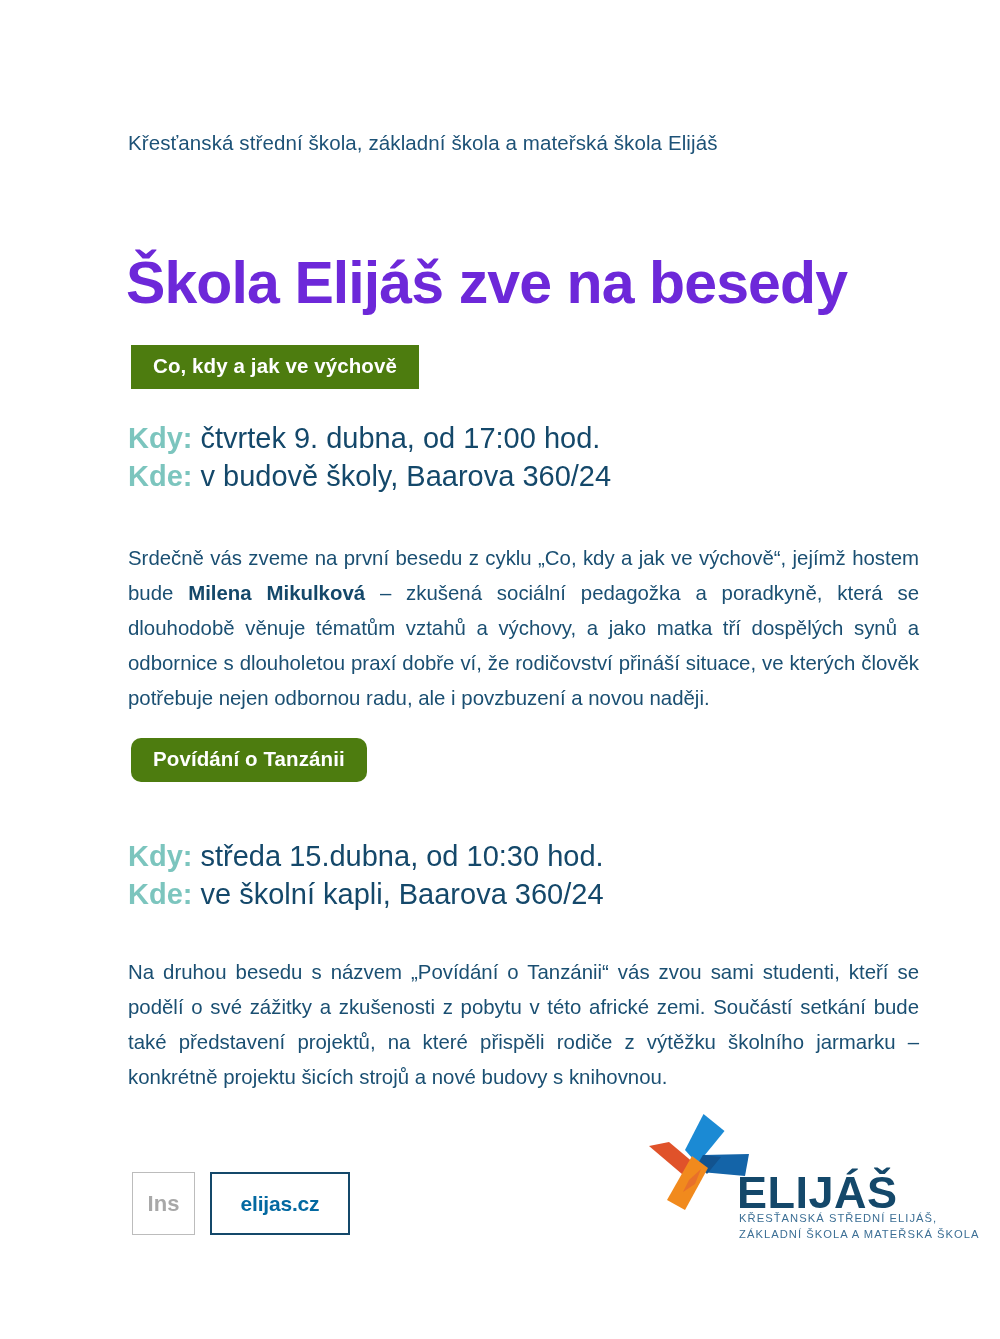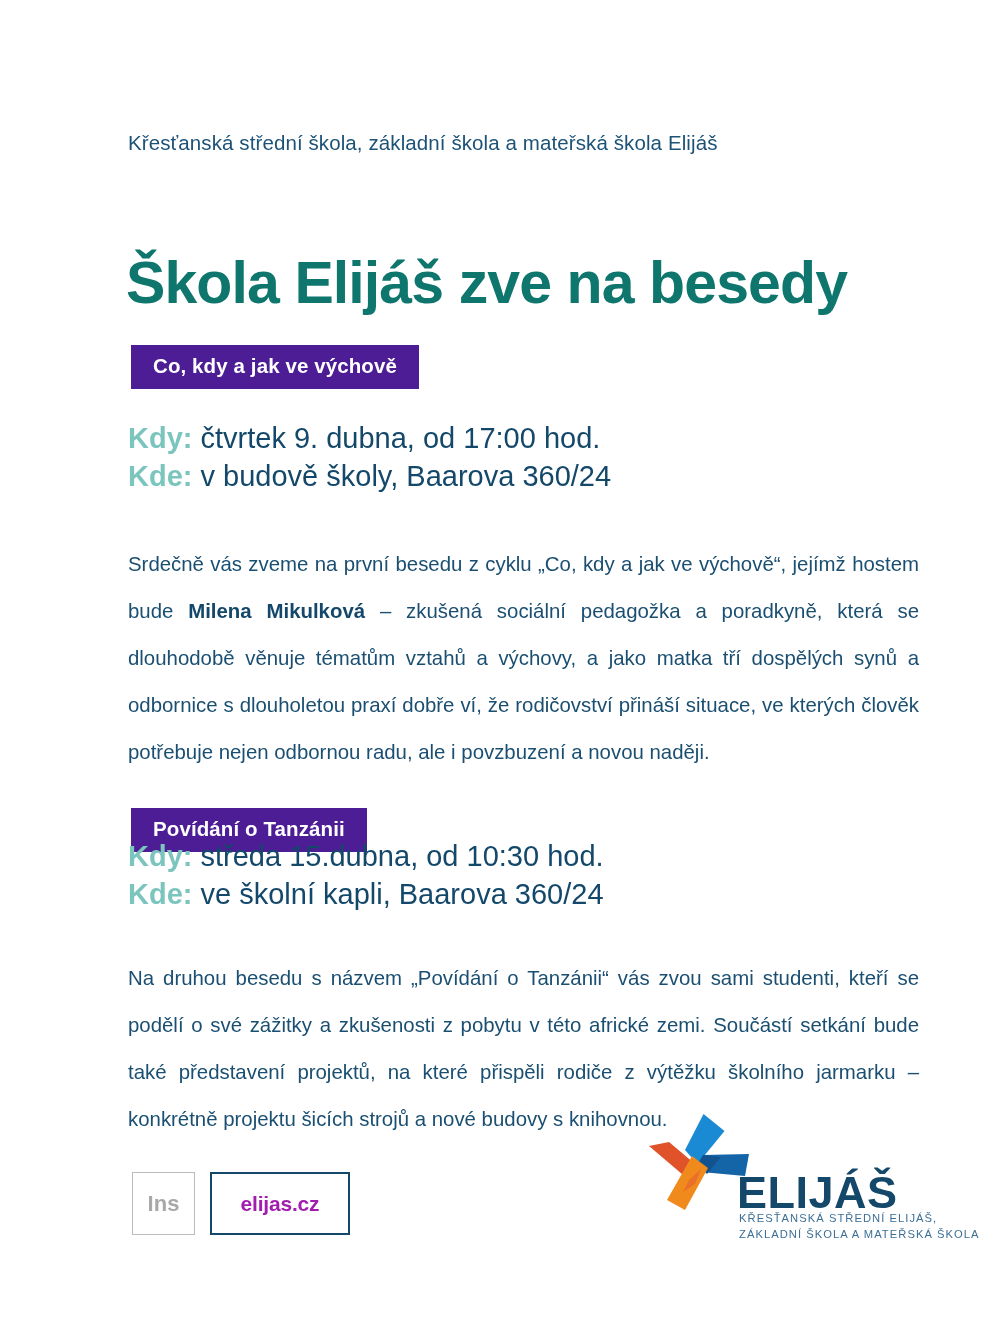--- a/index.html
+++ b/index.html
@@ -38,39 +38,39 @@
   }
 
   .main-title {
     position: absolute;
     left: 126px;
     top: 213px;
     font-size: 59px;
     line-height: 1.05;
     font-weight: 700;
     letter-spacing: -0.9px;
-    color: #0f766e;
+    color: #6d28d9;
     white-space: nowrap;
   }
 
   
   .badge {
     position: absolute;
     display: inline-block;
-    background: #4c1d95;
+    background: #4d7c0f;
     color: #ffffff;
     font-size: 20.5px;
     font-weight: 700;
     letter-spacing: 0.1px;
     padding: 9px 22px 11px 22px;
     white-space: nowrap;
     line-height: 1.15;
   }
   #badge-1 { left: 131px; top: 345px; }
-  #badge-2 { left: 131px; top: 808px; }
+  #badge-2 { left: 131px; top: 738px; border-radius: 10px; }
 
   
   .meta-line {
     position: absolute;
     left: 128px;
     font-size: 29px;
     line-height: 1.3;
     white-space: nowrap;
     color: #14486a;
   }
@@ -86,21 +86,21 @@
   #meta-2-kde { top: 876px; }
 
   
   .body-par {
     position: absolute;
     left: 128px;
     width: 791px;
     text-align: justify;
     text-justify: inter-word;
     font-size: 20.4px;
-    line-height: 47px;
+    line-height: 35px;
     color: #1a4f72;
     font-weight: 400;
   }
   .body-par b { font-weight: 700; color: #14486a; }
   #par-1 { top: 521px; }
   #par-2 { top: 935px; }
 
   
   .footer-box {
     position: absolute;
@@ -119,21 +119,21 @@
     border: 1px solid #bcbcbc;
     color: #a8a8a8;
     font-size: 22px;
   }
   #box-web {
     left: 210px;
     top: 1172px;
     width: 140px;
     height: 63px;
     border: 2px solid #14486a;
-    color: #a21caf;
+    color: #0369a1;
     font-size: 21px;
     letter-spacing: -0.2px;
   }
 
   
   .logo {
     position: absolute;
     left: 645px;
     top: 1112px;
     width: 285px;

